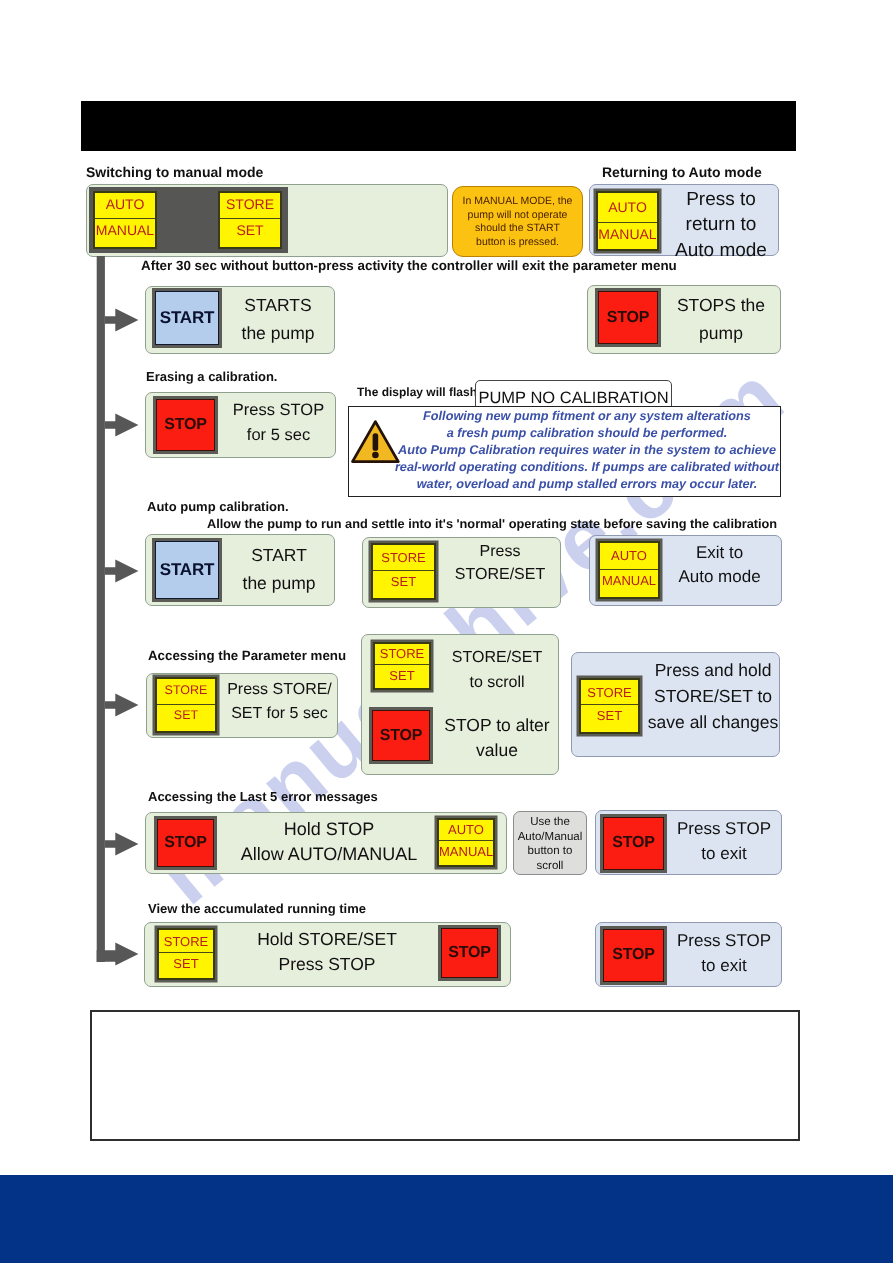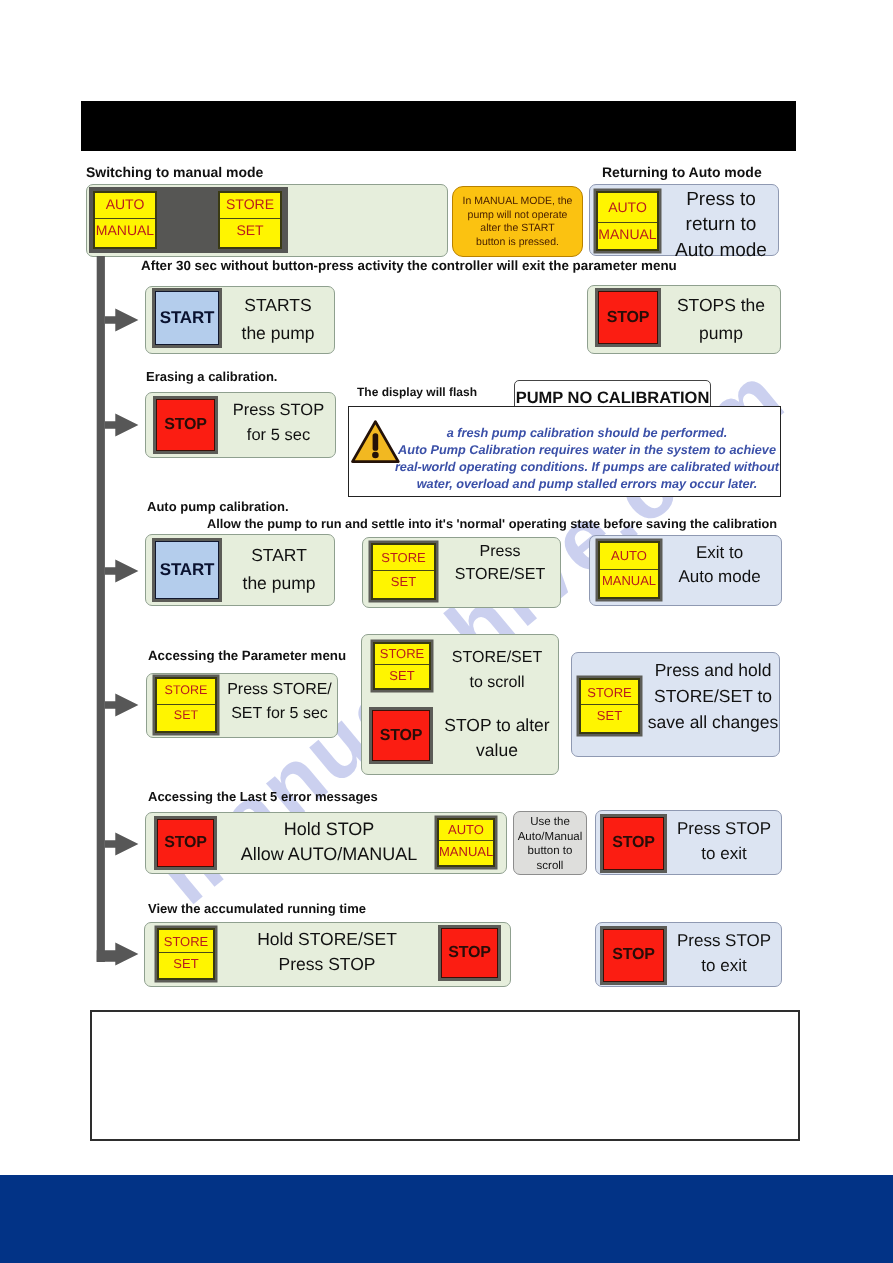--- a/index.html
+++ b/index.html
@@ -73,21 +73,21 @@
     <div class="lbl" style="top:3px;font-size:14px;">STORE</div>
     <div class="divider" style="top:25px;"></div>
     <div class="lbl" style="top:29px;font-size:14px;">SET</div>
   </div>
 
 
   <div class="abs panel panel-orange" style="left:452px;top:186px;width:131px;height:71px;"></div>
   <div class="orange-txt" style="left:452px;top:195px;width:131px;font-size:10.5px;line-height:13.6px;">
     <div>In MANUAL MODE, the</div>
     <div>pump will not operate</div>
-    <div>alter the START</div>
+    <div>should the START</div>
     <div>button is pressed.</div>
   </div>
 
   <div class="abs panel panel-blue" style="left:589px;top:184px;width:190px;height:72px;"></div>
   <div class="btn btn-yellow" style="left:596px;top:191px;width:63px;height:60px;">
     <div class="lbl" style="top:6px;font-size:14px;">AUTO</div>
     <div class="divider" style="top:29px;"></div>
     <div class="lbl" style="top:33px;font-size:14px;">MANUAL</div>
   </div>
   <div class="txt" style="left:662px;top:187px;width:118px;font-size:19px;line-height:25.3px;">
@@ -132,31 +132,32 @@
   <div class="abs panel panel-green" style="left:145px;top:392px;width:191px;height:66px;"></div>
   <div class="btn btn-red" style="left:156px;top:398.5px;width:59px;height:52px;">
     <div class="lbl" style="font-size:16px;">STOP</div>
   </div>
   <div class="txt" style="left:222px;top:398px;width:113px;font-size:16.5px;line-height:25px;">
     <div>Press STOP</div>
     <div>for 5 sec</div>
   </div>
 
   <div class="abs cap" style="left:357px;top:385px;font-size:12px;">The display will flash</div>
-  <div class="abs flashbox" style="left:514px;top:380px;width:197px;height:36px;font-weight:bold;">
+  <div class="abs flashbox" style="left:475px;top:380px;width:197px;height:36px;">
     <span style="font-size:16.5px;color:#111;">PUMP NO CALIBRATION</span>
   </div>
 
   <div class="abs warnbox" style="left:348px;top:406px;width:433px;height:91px;"></div>
   <svg class="abs" width="50" height="44" viewBox="0 0 50 44" style="left:351px;top:419px;">
     <path d="M24.4 2.6 L47.3 42.6 L1.5 42.6 Z" fill="#f2b821" stroke="#241208" stroke-width="2.8" stroke-linejoin="round"></path>
     <rect x="21.6" y="14.2" width="5.6" height="17.6" rx="2.6" fill="#241208"></rect>
     <circle cx="24.4" cy="36" r="3.3" fill="#241208"></circle>
   </svg>
   <div class="abs" style="left:393px;top:408px;width:388px;height:88px;">
+    <div class="warn-line" style="top:1px;font-size:12.7px;">Following new pump fitment or any system alterations</div>
     <div class="warn-line" style="top:18px;font-size:12.7px;">a fresh pump calibration should be performed.</div>
     <div class="warn-line" style="top:35px;font-size:12.7px;">Auto Pump Calibration requires water in the system to achieve</div>
     <div class="warn-line" style="top:52px;font-size:12.7px;">real-world operating conditions.  If pumps are calibrated without</div>
     <div class="warn-line" style="top:69px;font-size:12.7px;">water, overload and pump stalled errors may occur later.</div>
   </div>
 
   <div class="abs cap" style="left:147px;top:499px;font-size:13px;">Auto pump calibration.</div>
   <div class="abs cap" style="left:207px;top:516px;font-size:12.75px;">Allow the pump to run and settle into it's 'normal' operating state before saving the calibration</div>
 
   <div class="abs panel panel-green" style="left:145px;top:534px;width:190px;height:72px;"></div>

